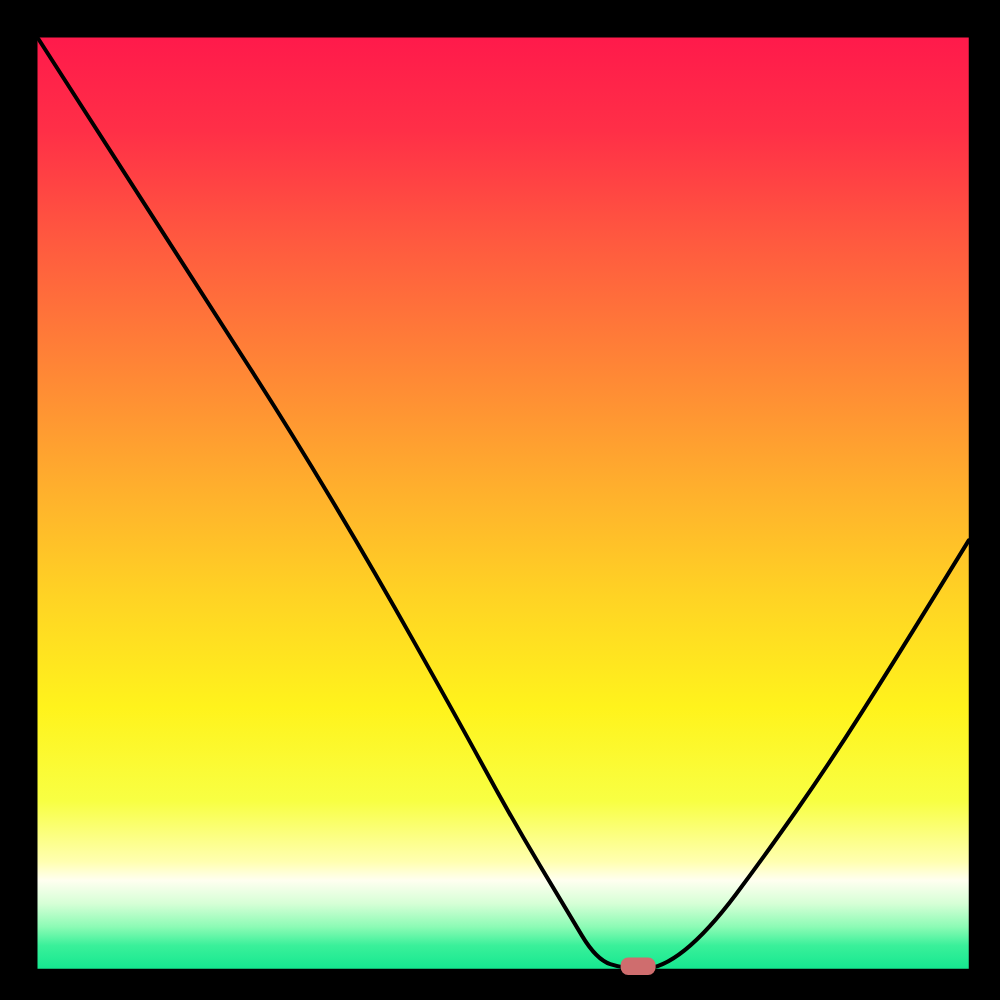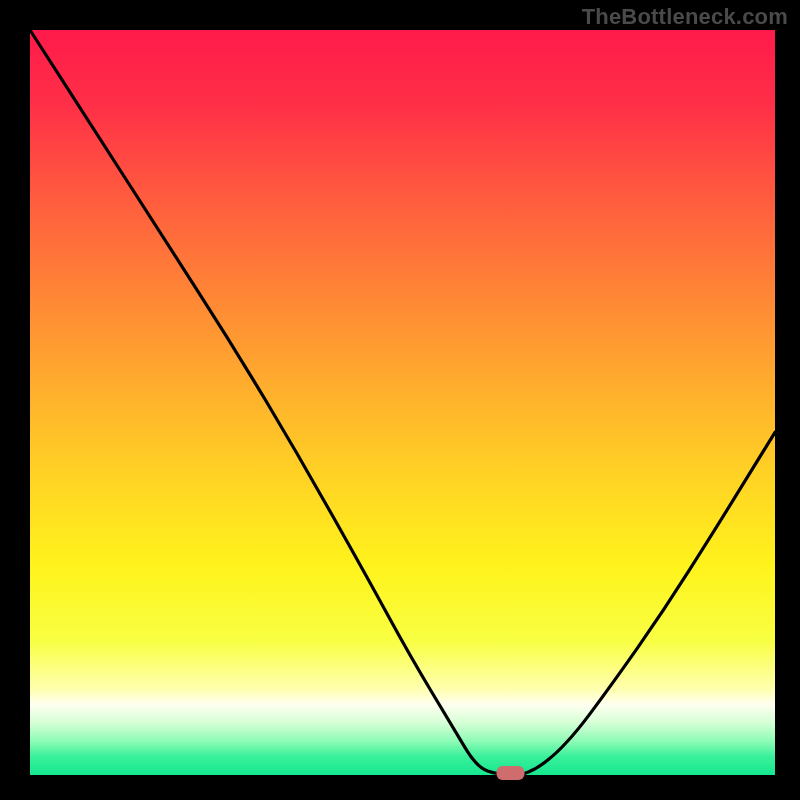--- a/index.html
+++ b/index.html
@@ -28,21 +28,20 @@
     z-index: 5;
   }
   svg {
     display: block;
   }
 </style>
 </head>
 <body>
 
 <div class="frame">
-  <div class="watermark">TheBottleneck.com</div>
 
   <svg id="chart-svg" width="800" height="800" viewBox="0 0 800 800">
     <defs>
       <linearGradient id="bg-grad" x1="0" y1="0" x2="0" y2="1">
           <stop offset="0.00%" stop-color="#ff1a4b"></stop>
           <stop offset="10.00%" stop-color="#ff2f47"></stop>
           <stop offset="22.00%" stop-color="#ff5a3f"></stop>
           <stop offset="35.00%" stop-color="#ff8436"></stop>
           <stop offset="48.00%" stop-color="#ffae2d"></stop>
           <stop offset="60.00%" stop-color="#ffd324"></stop>

